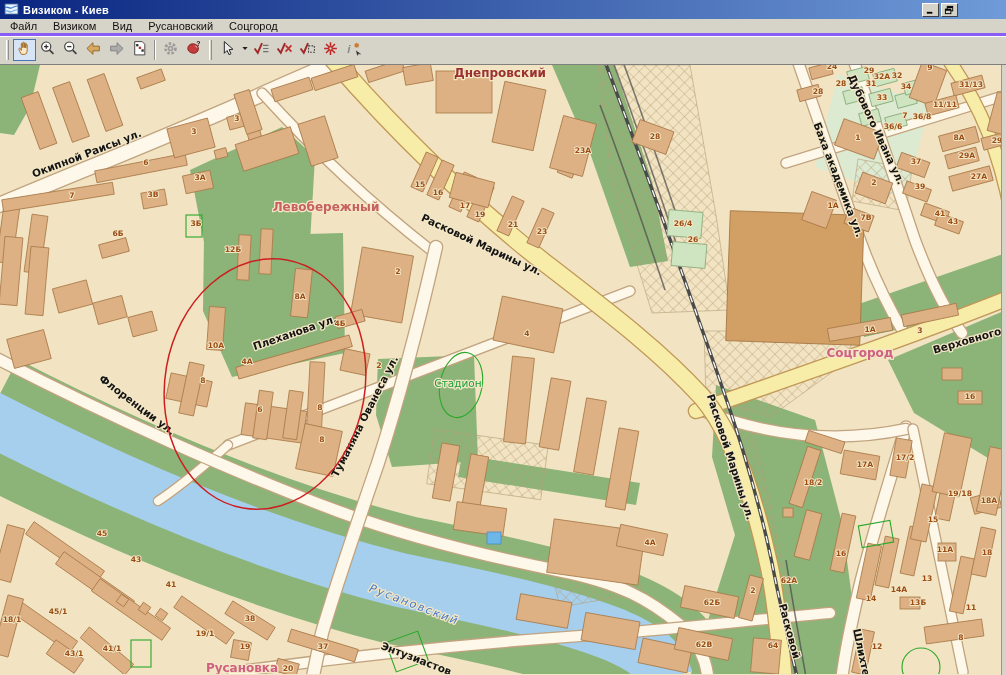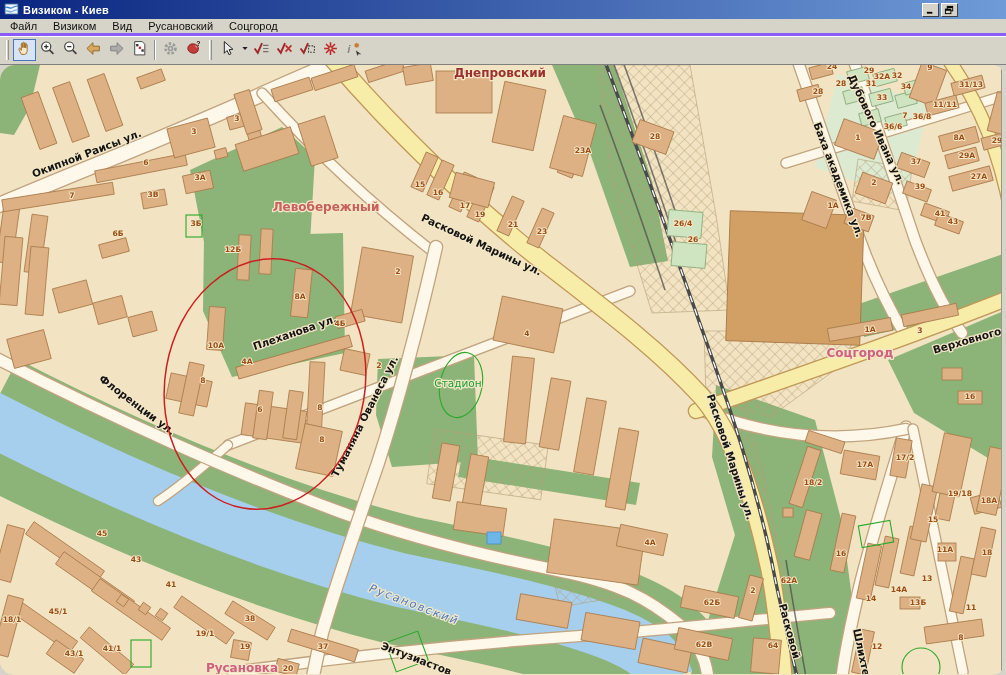--- a/index.html
+++ b/index.html
@@ -31,21 +31,21 @@
   .toolbar{height:29px;background:var(--chrome);display:flex;align-items:center;padding:1px 2px;
     border-bottom:1px solid var(--chrome-sh);box-shadow:inset 0 1px 0 var(--chrome-hi);flex:0 0 auto;}
   .grip{width:3px;height:20px;margin:0 4px;border-left:1px solid #fff;border-right:1px solid #909090;}
   .sep{width:2px;height:20px;margin:0 3px;border-left:1px solid #909090;border-right:1px solid #fff;}
   .tb-btn{width:23px;height:22px;display:flex;align-items:center;justify-content:center;border:1px solid transparent;}
   .tb-btn svg{width:17px;height:17px}
   .tb-btn.active{border-color:#4a74b8;background:#d6e4f6;}
   .tb-dd{width:11px;height:22px;display:flex;align-items:center;justify-content:center;}
   .tb-dd svg{width:8px;height:14px}
   
-  .map-wrap{flex:1 1 auto;position:relative;background:var(--map-bg);overflow:hidden;border-radius:15px;}
+  .map-wrap{flex:1 1 auto;position:relative;background:var(--map-bg);overflow:hidden;}
   .map-wrap svg.map{display:block}
   .frame-right{position:absolute;top:0;right:0;width:5px;height:100%;background:var(--chrome);border-left:1px solid #9a968c;}
   
   .g{fill:var(--green);stroke:none}
   .cov{fill:var(--map-bg);stroke:none}
   .lga{fill:#dcead2;stroke:none}
   .gs{fill:none;stroke:var(--green);stroke-width:130px}
   .wt{fill:none;stroke:var(--water);stroke-width:54px}
   .hp{fill:url(#hatch);stroke:#b4a078;stroke-width:.6px}
   .rc{fill:none;stroke:#c2a37f;stroke-linecap:round}

